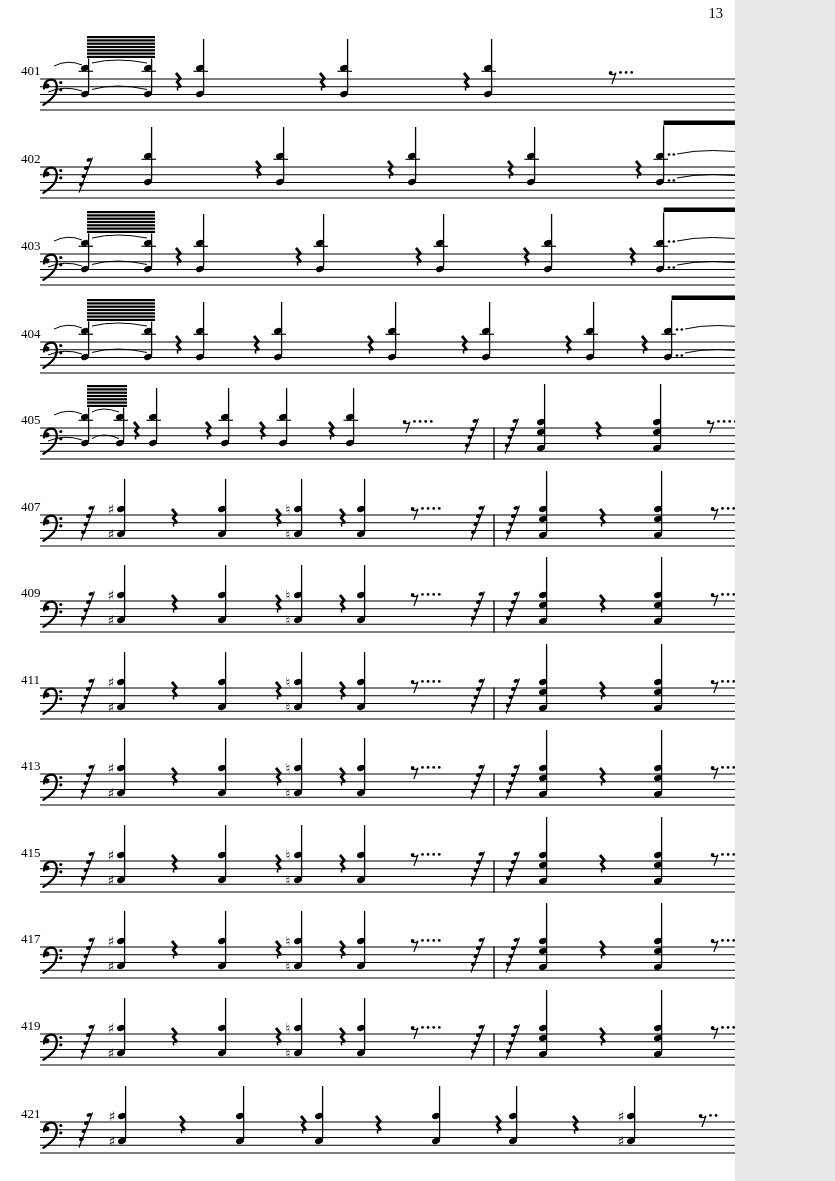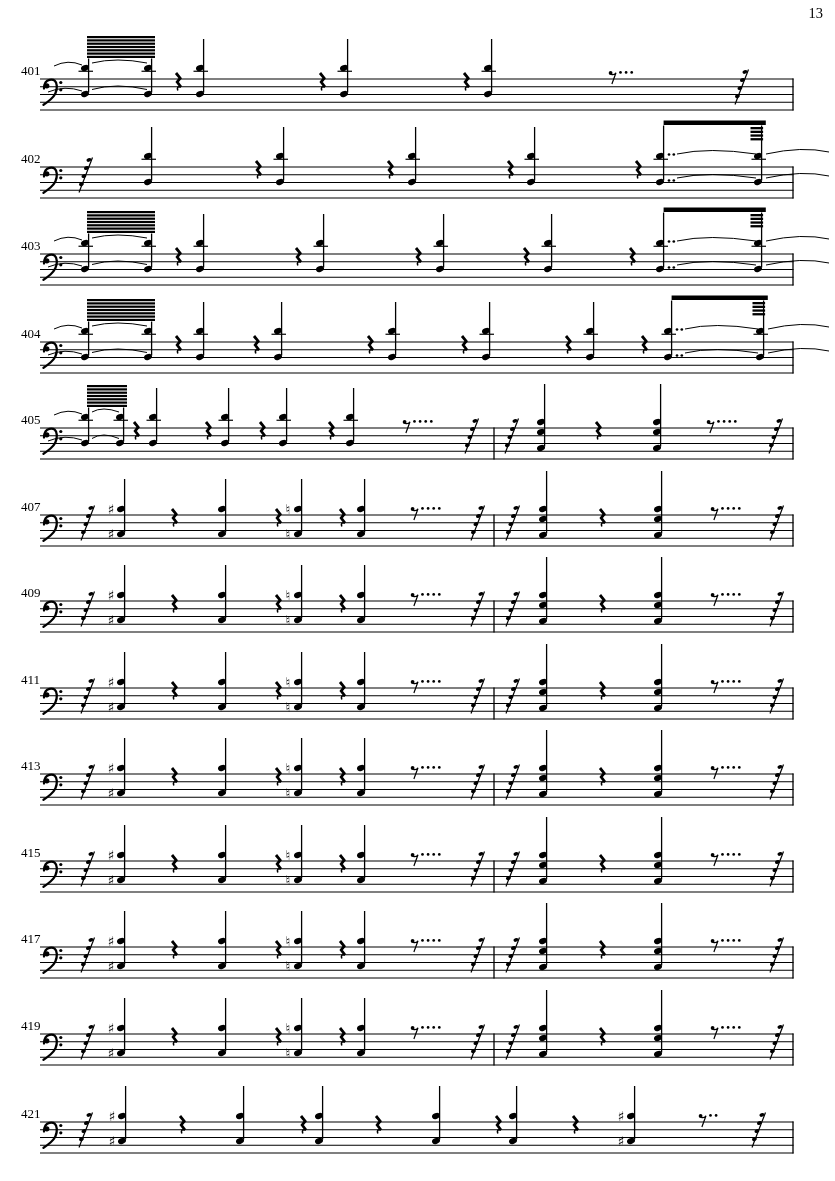--- a/index.html
+++ b/index.html
@@ -1,16 +1,16 @@
 <!DOCTYPE html>
 <html><head>
 <meta charset="utf-8">
 <style>
   html,body{margin:0;padding:0;background:#e8e8e8;}
-  .page{position:relative;width:835px;height:1181px;background:#ffffff;overflow:hidden;
+  .page{position:relative;width:735px;height:1181px;background:#ffffff;overflow:hidden;
         font-family:"Liberation Serif", "DejaVu Serif", serif;}
   .page-number{position:absolute;top:5px;right:12px;font-size:14.5px;color:#000;}
   svg{display:block;}
 </style>
 </head>
 <body>
 
 <div class="page">
   <div class="page-number">13</div>
   <div>

